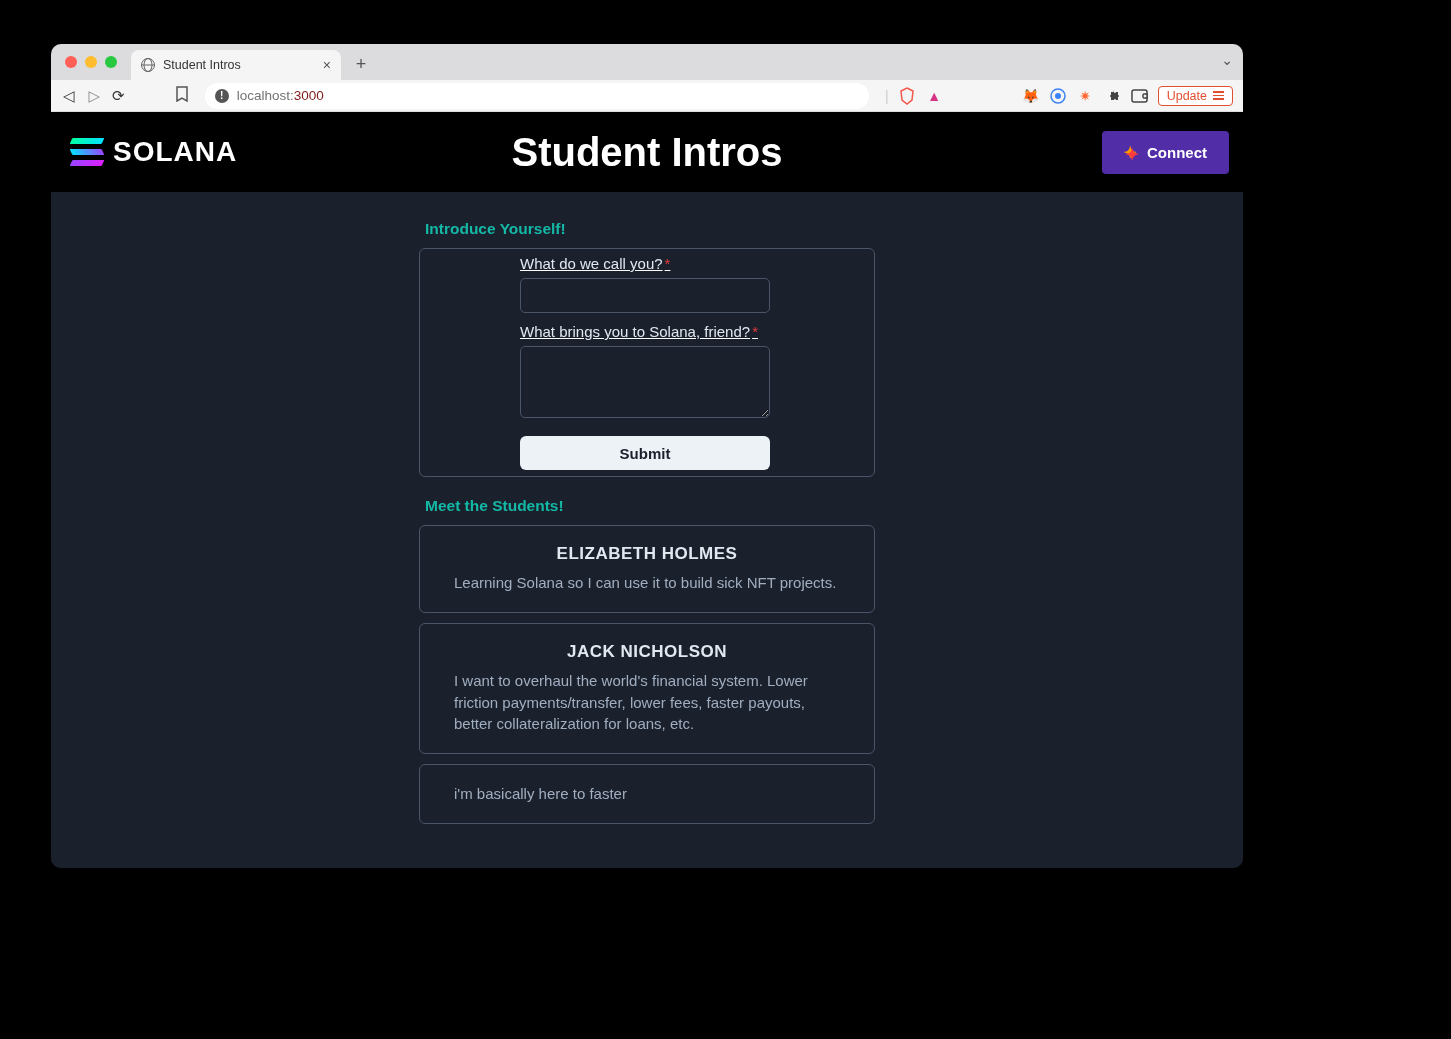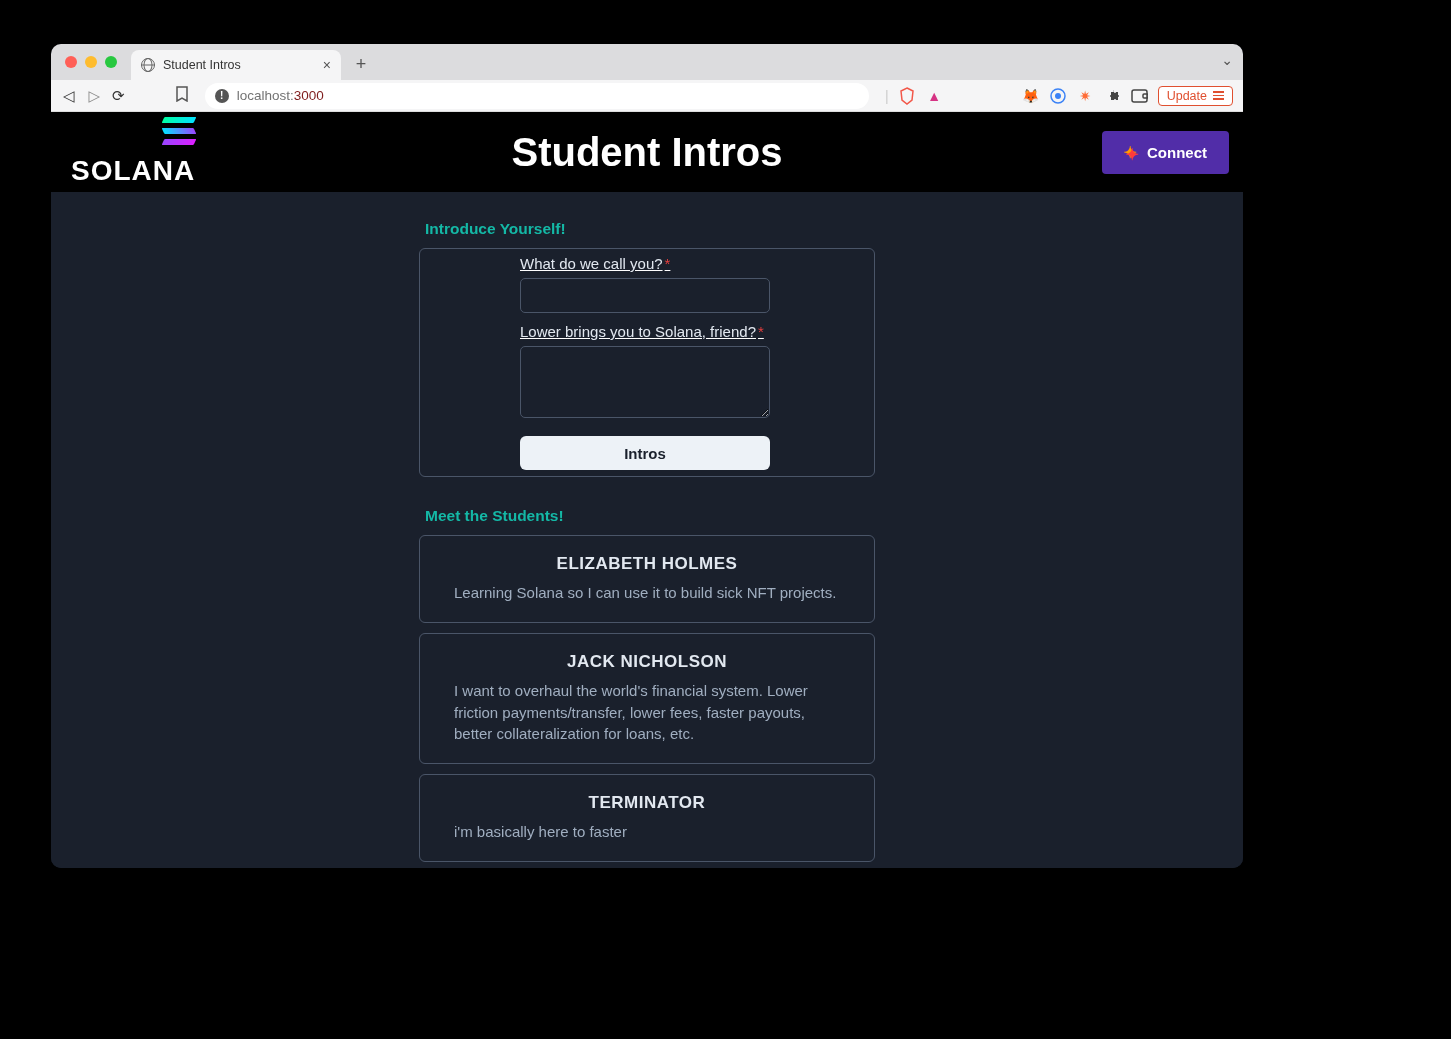--- a/index.html
+++ b/index.html
@@ -112,21 +112,21 @@
     color: #fff;
   }
   .app-header {
     background: #000;
     height: 80px;
     display: flex;
     align-items: center;
     padding: 0 14px 0 20px;
     justify-content: space-between;
   }
-  .solana-logo { display:flex; align-items:flex-end; gap:10px;flex-direction:column; }
+  .solana-logo { display:flex; align-items:center; gap:10px; }
   .solana-mark { width:32px; height:28px; display:flex; flex-direction:column; justify-content:space-between;}
   .solana-bar { height:6px; border-radius:1px; transform: skewX(-25deg);}
   .sb1 { background: linear-gradient(90deg,#00ffa3,#03e1ff);}
   .sb2 { background: linear-gradient(90deg,#03e1ff,#9945ff); transform: skewX(25deg);}
   .sb3 { background: linear-gradient(90deg,#9945ff,#dc1fff);}
   .solana-word { font-weight:700; font-size:28px; letter-spacing:1px; color:#fff;}
   .page-title { font-size:40px; font-weight:600; color:#fff; position:absolute; left:50%; transform:translateX(-50%);}
   .connect-btn {
     background: #512da8;
     color: #fff;
@@ -180,21 +180,21 @@
     width: 250px;
     height: 34px;
     background: #edf2f7;
     color: #1a202c;
     font-weight:600;
     font-size:15px;
     border:none;
     border-radius:6px;
     cursor:pointer;
   }
-  .students { margin-top: 30px;}
+  .students { margin-top: 20px;}
   .student-card {
     border: 1px solid #4a5568;
     border-radius: 6px;
     padding: 18px 34px;
     margin-bottom: 10px;
   }
   .student-name {
     font-weight:700;
     font-size:17px;
     letter-spacing:0.5px;
@@ -300,38 +300,37 @@
     </div>
 
     <div class="content">
       <div class="section-title">Introduce Yourself!</div>
       <div class="form-box">
         <div class="form-label">
           <span>What do we call you?</span><span class="req">*</span>
         </div>
         <input class="input" value="" style="">
         <div class="form-label">
-          <span>Lower brings you to Solana, friend?</span><span class="req">*</span>
+          <span>What brings you to Solana, friend?</span><span class="req">*</span>
         </div>
         <textarea class="textarea" value="" style=""></textarea>
-        <button class="submit-btn">Intros</button>
+        <button class="submit-btn">Submit</button>
       </div>
 
       <div class="students">
         <div class="section-title">Meet the Students!</div>
         <div id="students-list">
             <div class="student-card">
               <div class="student-name">ELIZABETH HOLMES</div>
               <div class="student-msg">Learning Solana so I can use it to build sick NFT projects.</div>
             </div>
             <div class="student-card">
               <div class="student-name">JACK NICHOLSON</div>
               <div class="student-msg">I want to overhaul the world's financial system. Lower friction payments/transfer, lower fees, faster payouts, better collateralization for loans, etc.</div>
             </div>
             <div class="student-card">
-              <div class="student-name">TERMINATOR</div>
               <div class="student-msg">i'm basically here to faster</div>
             </div>
           </div>
       </div>
     </div>
   </div>
 </div>
 
 </body></html>

